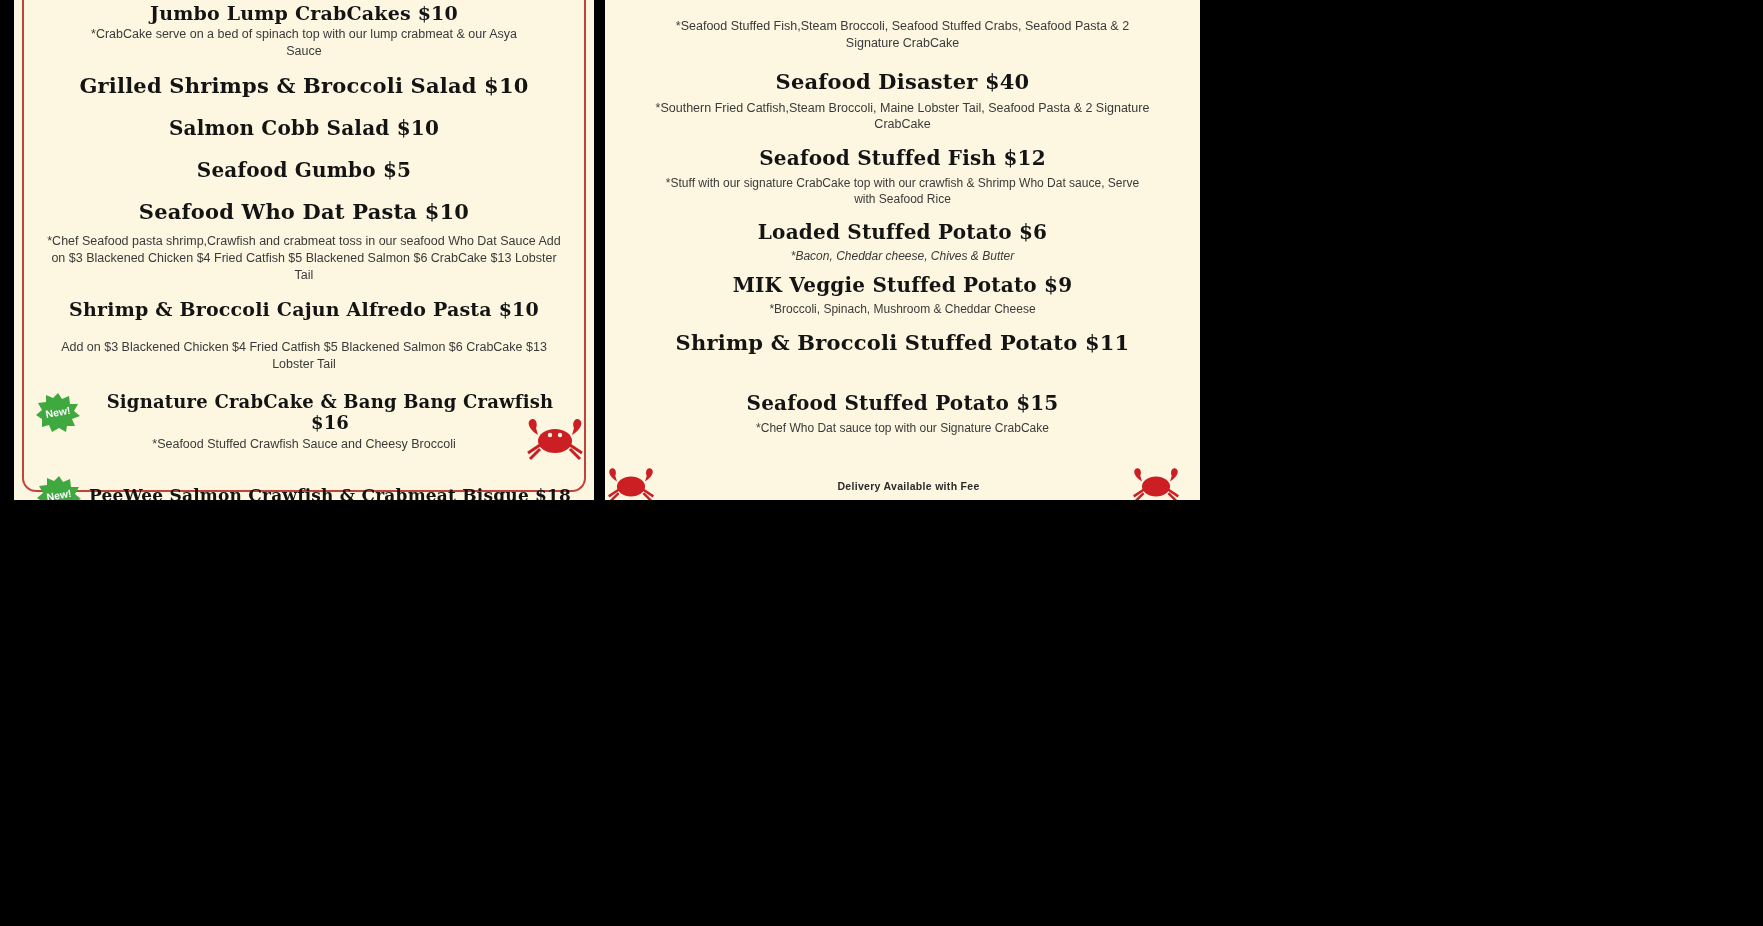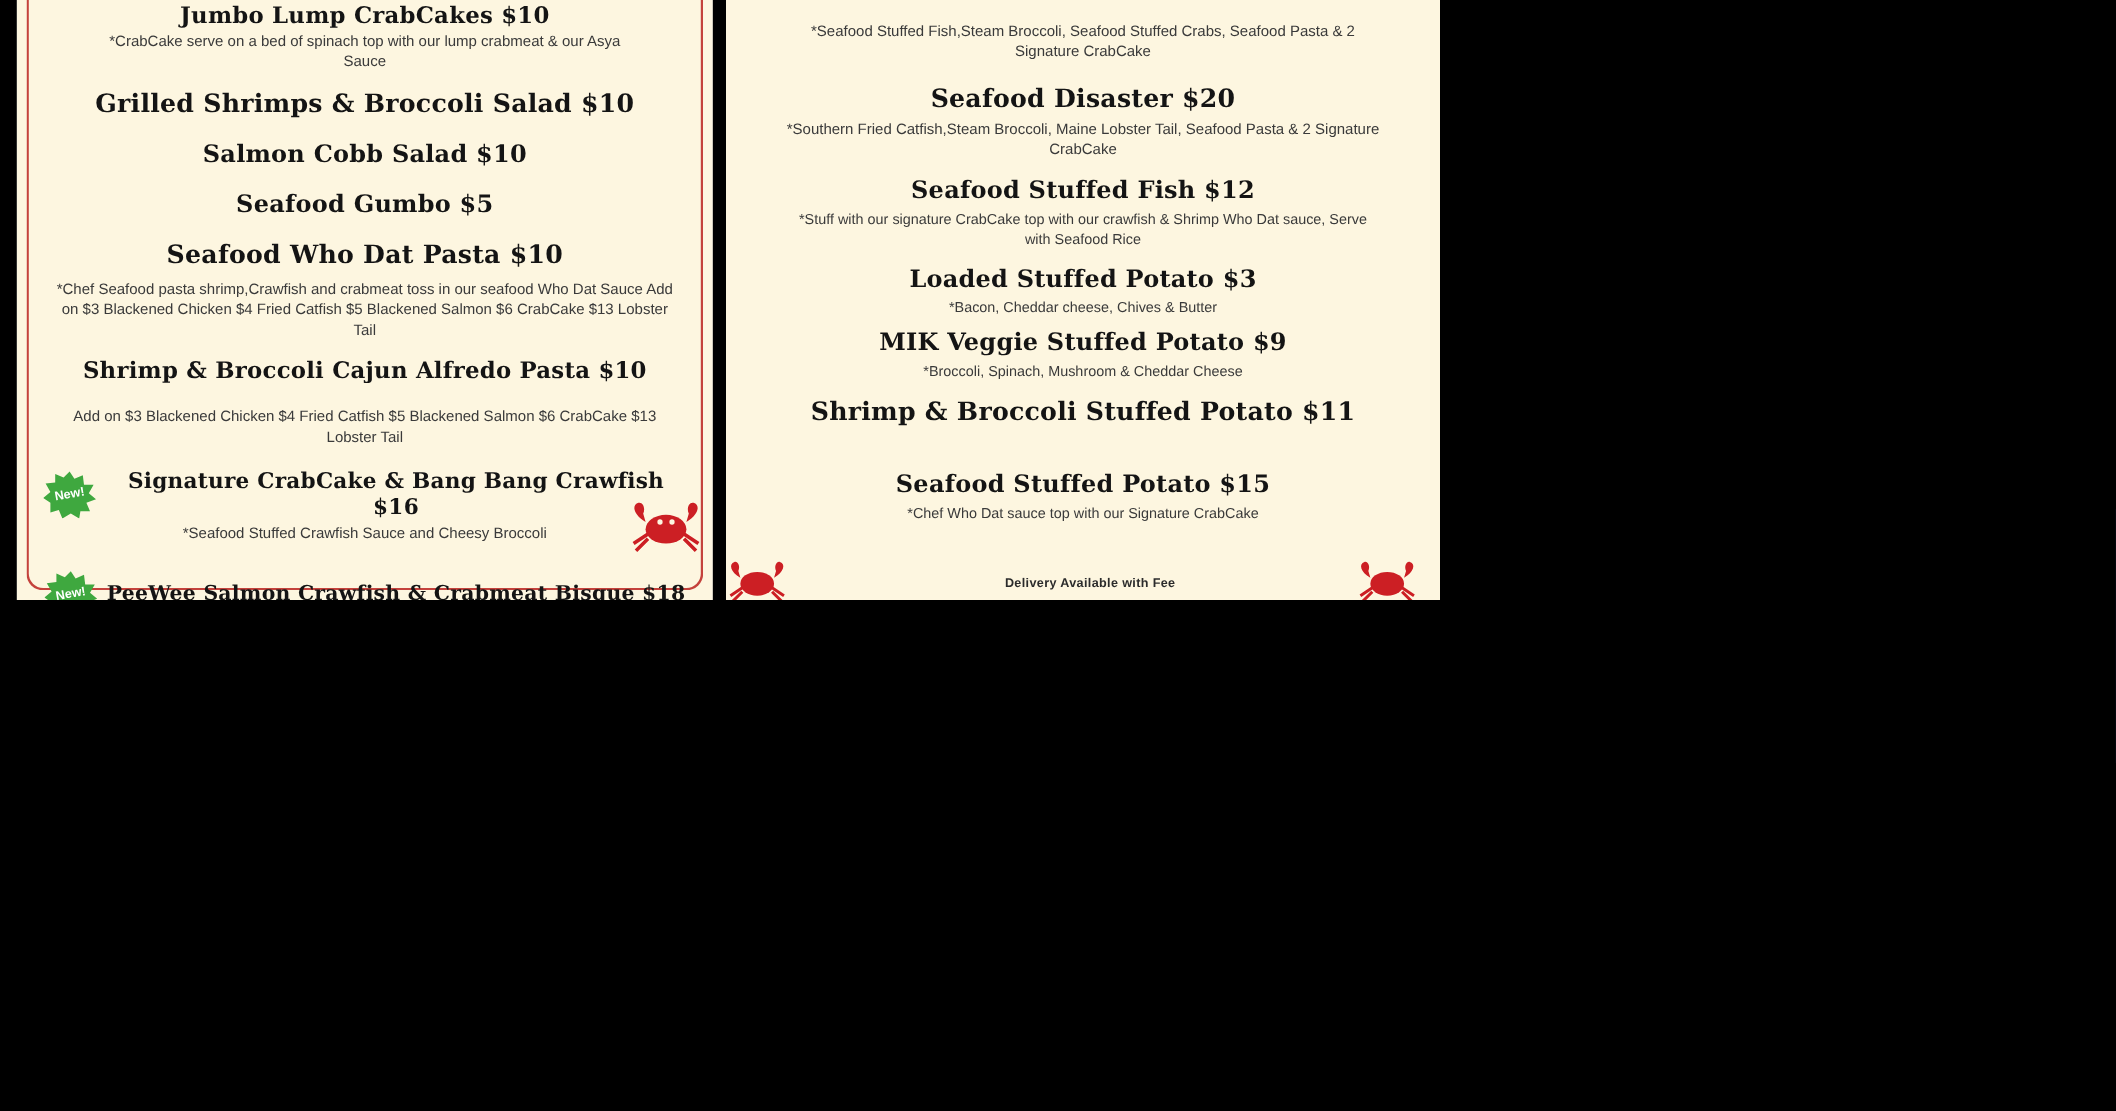--- a/index.html
+++ b/index.html
@@ -254,36 +254,36 @@
   </div>
 
   <div id="right-panel" class="panel">
     <div class="col" style="padding-top: 16px;">
 
       <div class="desc" style="padding:0 30px;">*Seafood Stuffed Fish,Steam Broccoli, Seafood Stuffed Crabs, Seafood Pasta &amp; 2 Signature CrabCake</div>
 
       <div class="sp-18"></div>
 
       <div class="item">
-        <div class="title t-21">Seafood Disaster  $20</div>
+        <div class="title t-21">Seafood Disaster  $40</div>
         <div class="desc" style="padding:0 18px; margin-top:5px;">*Southern Fried Catfish,Steam Broccoli, Maine Lobster Tail, Seafood Pasta &amp; 2 Signature CrabCake</div>
       </div>
 
       <div class="sp-14"></div>
 
       <div class="item">
         <div class="title t-20">Seafood Stuffed Fish  $12</div>
         <div class="desc-sm" style="padding:0 32px; margin-top:4px;">*Stuff with our signature CrabCake top with our crawfish &amp; Shrimp Who Dat sauce, Serve with Seafood Rice</div>
       </div>
 
       <div class="sp-14"></div>
 
       <div class="item">
-        <div class="title t-20">Loaded Stuffed Potato $3</div>
-        <div class="desc-sm" style="margin-top:3px;">*Bacon, Cheddar cheese, Chives &amp; Butter</div>
+        <div class="title t-20">Loaded Stuffed Potato $6</div>
+        <div class="desc-sm" style="margin-top:3px;font-style:italic;">*Bacon, Cheddar cheese, Chives &amp; Butter</div>
       </div>
 
       <div class="sp-10"></div>
 
       <div class="item">
         <div class="title t-20">MIK Veggie Stuffed Potato $9</div>
         <div class="desc-sm" style="margin-top:3px;">*Broccoli, Spinach, Mushroom &amp; Cheddar Cheese</div>
       </div>
 
       <div class="sp-14"></div>

